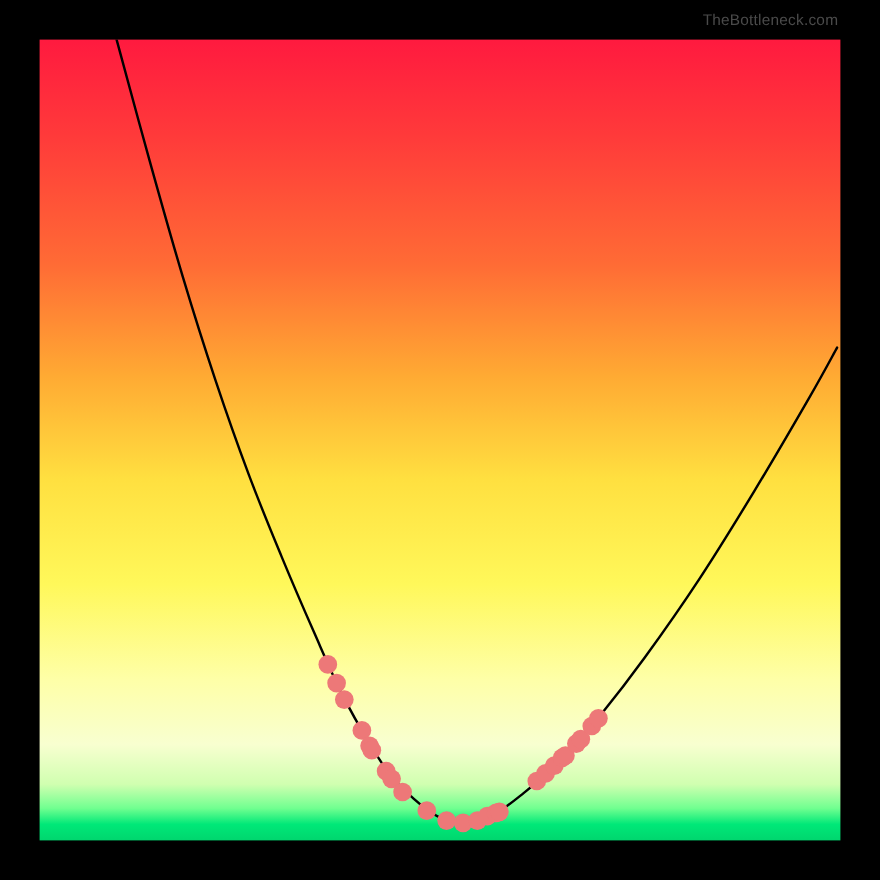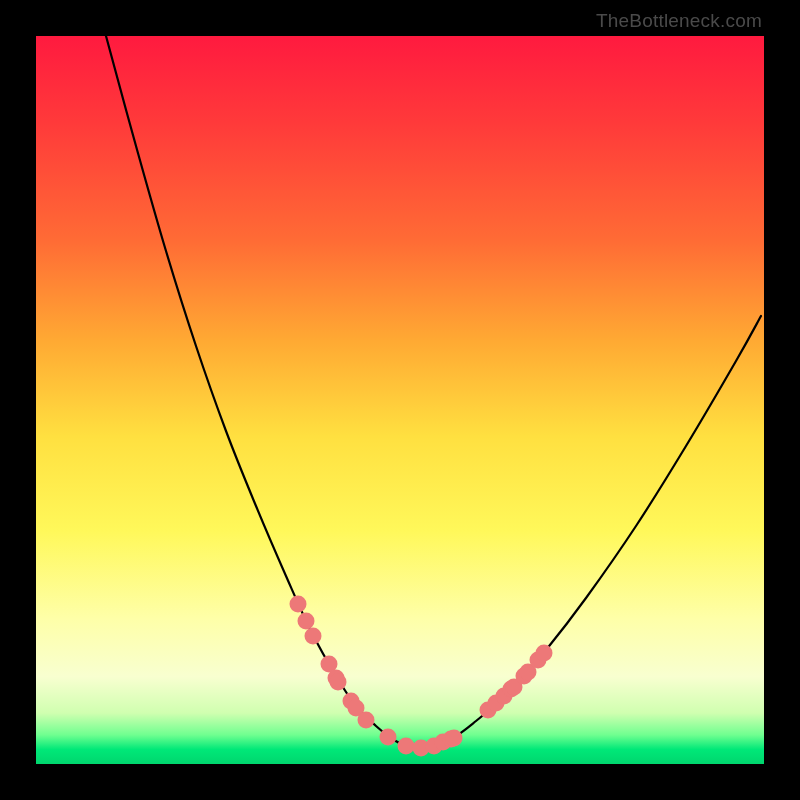--- a/index.html
+++ b/index.html
@@ -31,21 +31,21 @@
       #00e878 98%,
       #00d66e 100%
     );
   }
   .watermark {
     position: absolute;
     top: 10px;
     right: 38px;
     color: #4a4a4a;
     font-family: Arial, Helvetica, sans-serif;
-    font-size: 19px;
+    font-size: 14px;
     font-weight: 500;
     letter-spacing: 0.2px;
   }
   svg.plot {
     position: absolute;
     left: 0;
     top: 0;
     width: 728px;
     height: 728px;
   }

